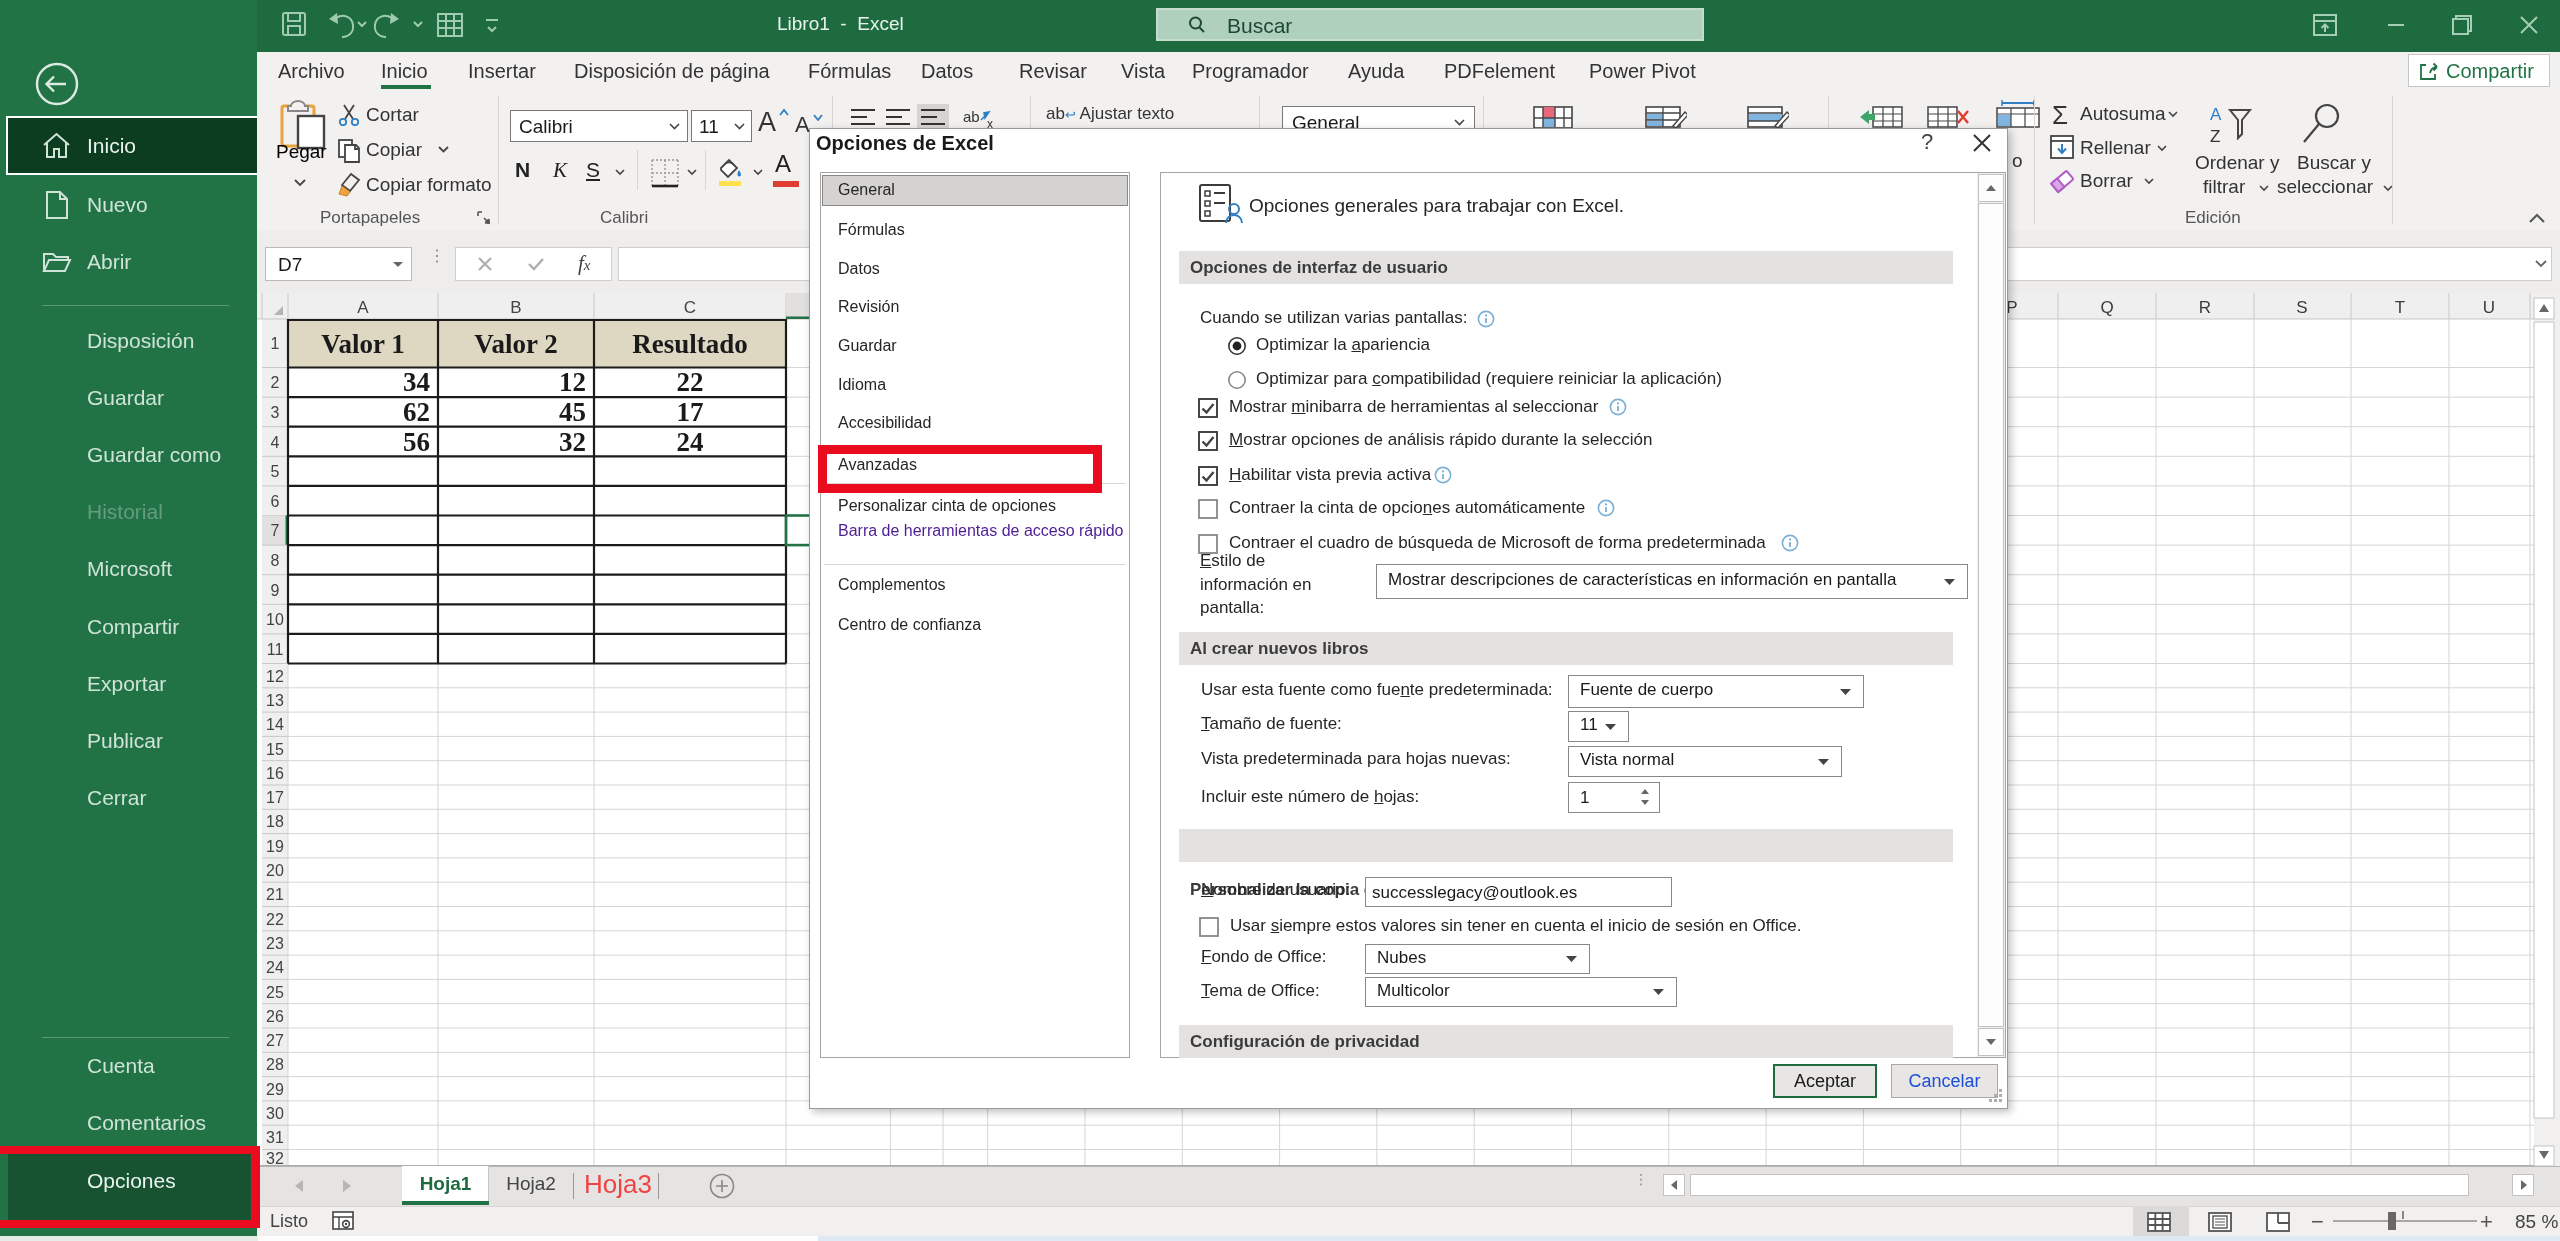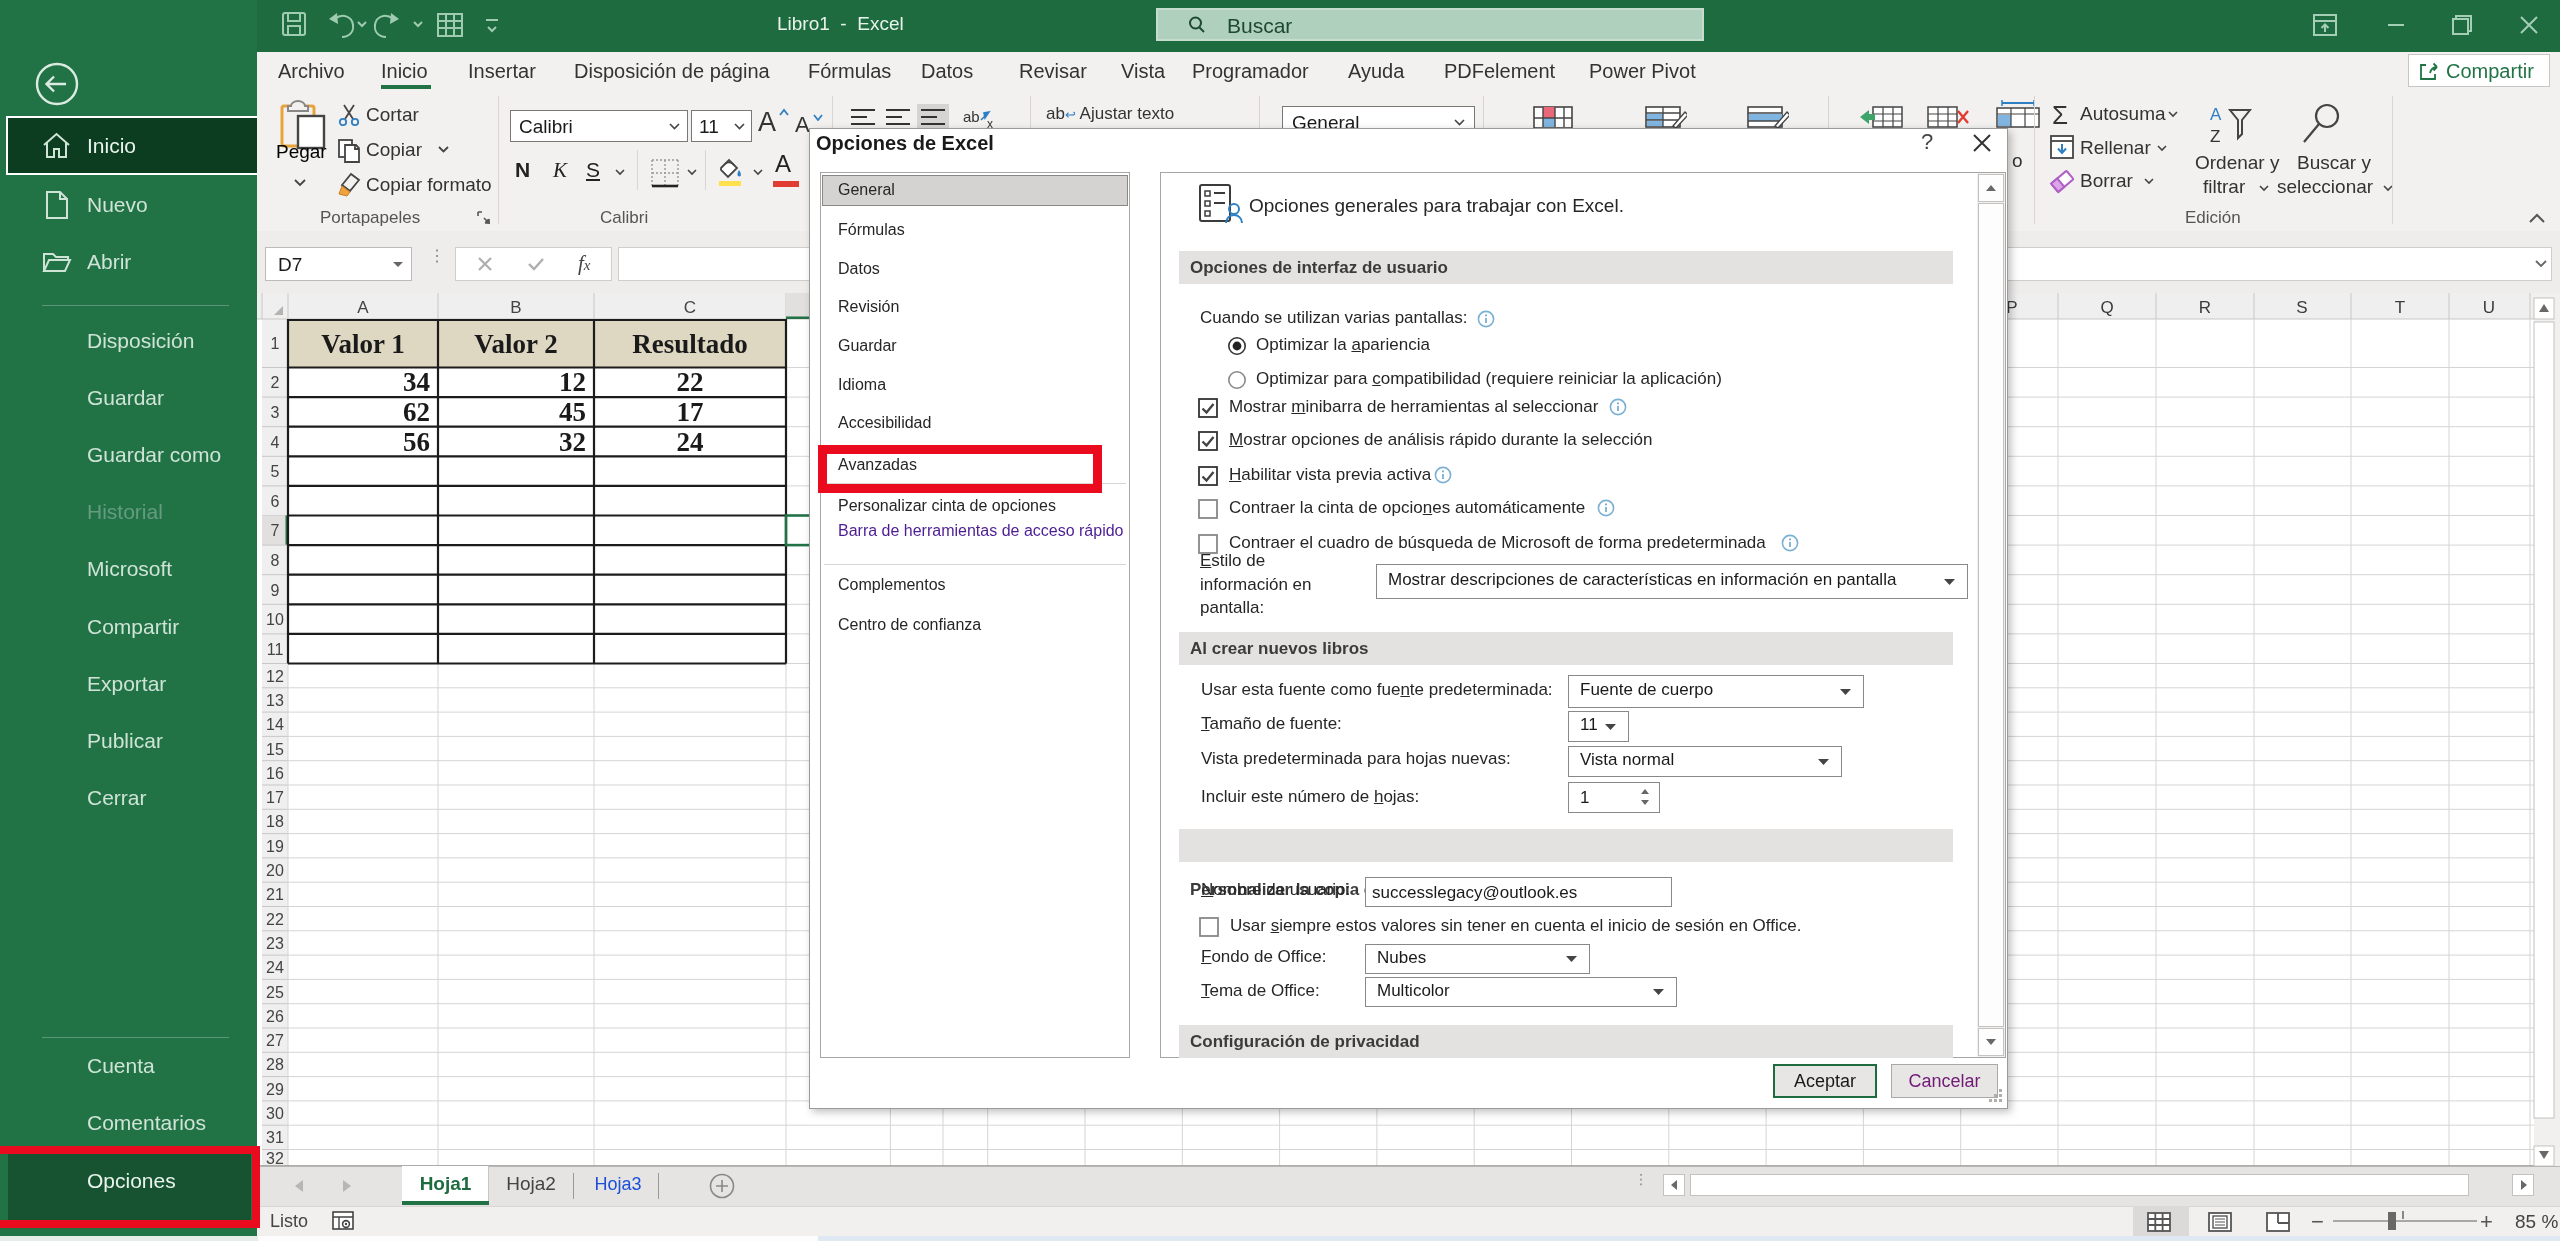--- a/index.html
+++ b/index.html
@@ -519,21 +519,21 @@
 <div class="a" style="left:257px;top:1166px;width:2303px;height:40px;background:#e5e4e2;border-top:1px solid #b8b6b4;box-sizing:border-box"></div>
 <svg class="a" style="left:293px;top:1178px" width="60" height="16" viewBox="0 0 60 16">
 <path d="M10 2 2 8l8 6z" fill="#b8b6b4"></path>
     <path d="M50 2l8 6-8 6z" fill="#b8b6b4"></path>
   </svg>
 <div class="a" style="left:402px;top:1166px;width:87px;height:39px;background:#fff;border-right:1px solid #c8c6c4;box-sizing:border-box"></div>
 <div class="a ctr" style="left:402px;top:1166px;width:87px;height:36px;font-size:19px;font-weight:bold;color:#1e6b40">Hoja1</div>
 <div class="a" style="left:402px;top:1201px;width:87px;height:4px;background:#217346"></div>
 <div class="a ctr" style="left:495px;top:1166px;width:72px;height:36px;font-size:19px;color:#444">Hoja2</div>
 <div class="a" style="left:573px;top:1173px;width:1px;height:26px;background:#9a9896"></div>
-<div class="a ctr" style="left:582px;top:1166px;width:72px;height:36px;font-size:18px;color:#1d4ed8">Hoja3</div>
+<div class="a ctr" style="left:582px;top:1166px;width:72px;height:36px;font-size:26px;color:#ef4444">Hoja3</div>
 <div class="a" style="left:658px;top:1173px;width:1px;height:26px;background:#9a9896"></div>
 <svg class="a" style="left:709px;top:1173px" width="26" height="26" viewBox="0 0 26 26">
     <circle cx="13" cy="13" r="11.5" fill="none" stroke="#8a8886" stroke-width="1.6"></circle>
     <path d="M13 7v12M7 13h12" stroke="#8a8886" stroke-width="1.6"></path>
   </svg>
 <div class="a" style="left:1634px;top:1176px;color:#8a8886;font-size:14px;line-height:7px">⋮</div>
 <div class="a" style="left:1663px;top:1174px;width:22px;height:22px;background:#fff;border:1px solid #c4c2c0;box-sizing:border-box"></div>
 <svg class="a" style="left:1669px;top:1179px" width="10" height="12" viewBox="0 0 10 12">
     <path d="M8 1 2 6l6 5z" fill="#6a6866"></path>
   </svg>
@@ -728,21 +728,21 @@
   </svg>
 <div class="a" style="left:1201px;top:981px;font-size:17px;color:#262626"><span class="u">T</span>ema de Office:</div>
 <div class="a" style="left:1365px;top:977px;width:312px;height:30px;background:#fff;border:1px solid #8a8886;box-sizing:border-box"></div>
 <div class="a" style="left:1377px;top:981px;font-size:17px;color:#1a1a1a;white-space:nowrap">Multicolor</div>
 <svg class="a" style="left:1651px;top:987px" width="15" height="10" viewBox="0 0 15 10">
     <path d="M2 2l5.5 6L13 2z" fill="#444"></path>
   </svg>
 <div class="a" style="left:1179px;top:1025px;width:774px;height:33px;background:#e4e2e0"></div>
 <div class="a" style="left:1190px;top:1032px;font-size:17px;font-weight:bold;color:#3b3b3b">Configuración de privacidad</div>
 <div class="a ctr" style="left:1773px;top:1064px;width:104px;height:34px;background:#e8e6e4;border:2px solid #1e6b40;box-sizing:border-box;font-size:18px;color:#1a1a1a">Aceptar</div>
-<div class="a ctr" style="left:1891px;top:1064px;width:107px;height:34px;background:#e8e6e4;border:1px solid #aaa8a6;box-sizing:border-box;font-size:18px;color:#701a75">Cancelar</div>
+<div class="a ctr" style="left:1891px;top:1064px;width:107px;height:34px;background:#e8e6e4;border:1px solid #aaa8a6;box-sizing:border-box;font-size:18px;color:#1d4ed8">Cancelar</div>
 <svg class="a" style="left:1988px;top:1088px" width="16" height="16" viewBox="0 0 16 16">
     <g fill="#b0aeac">
       <rect x="11" y="1" width="3" height="3"></rect>
       <rect x="11" y="6" width="3" height="3"></rect>
       <rect x="6" y="6" width="3" height="3"></rect>
       <rect x="11" y="11" width="3" height="3"></rect>
       <rect x="6" y="11" width="3" height="3"></rect>
       <rect x="1" y="11" width="3" height="3"></rect>
     </g>
   </svg>

